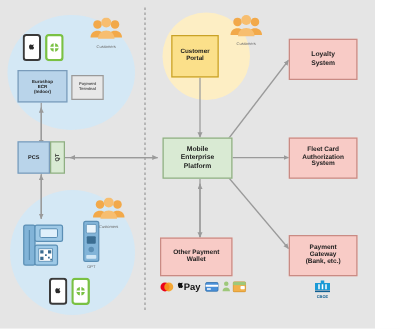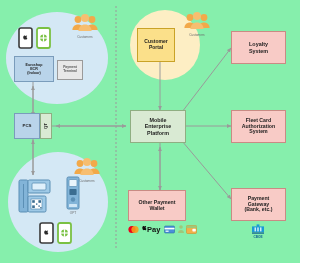--- a/index.html
+++ b/index.html
@@ -6,21 +6,21 @@
     margin: 0; padding: 0;
     background: #ffffff;
   }
   body {
     font-family: "Liberation Sans", sans-serif;
   }
   #canvas {
     position: relative;
     width: 300px;
     height: 263px;
-    background: #86efac;
+    background: #e5e5e5;
     overflow: hidden;
   }
   .svg-layer {
     position: absolute;
     left: 0; top: 0;
     width: 300px; height: 263px;
   }
   .node {
     position: absolute;
     box-sizing: border-box;

